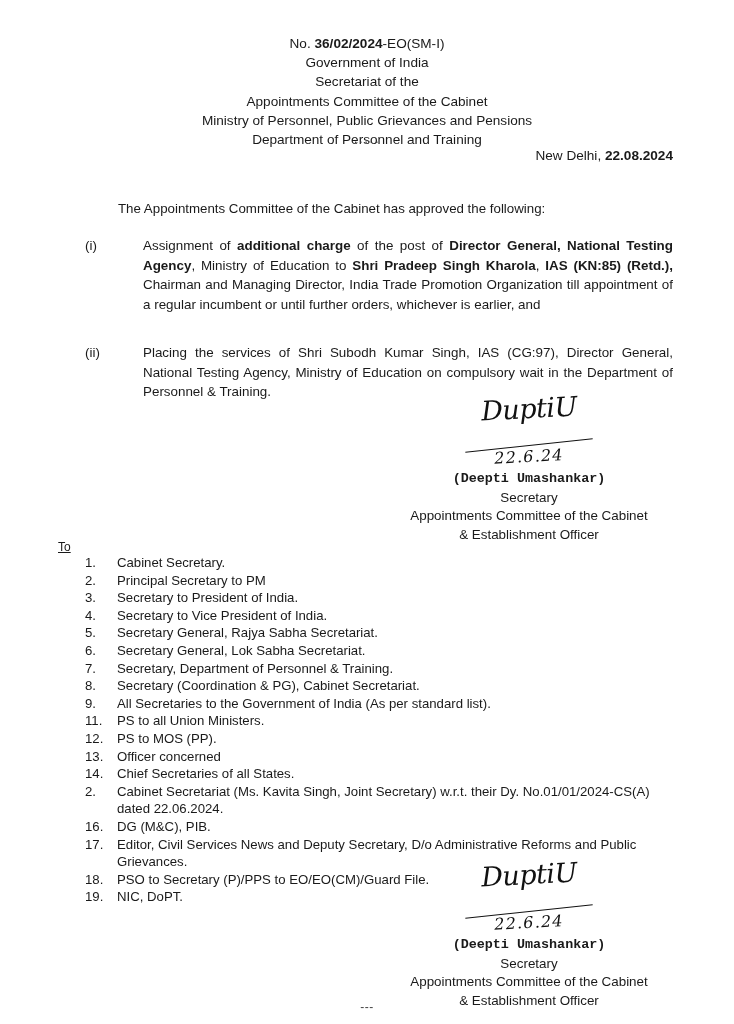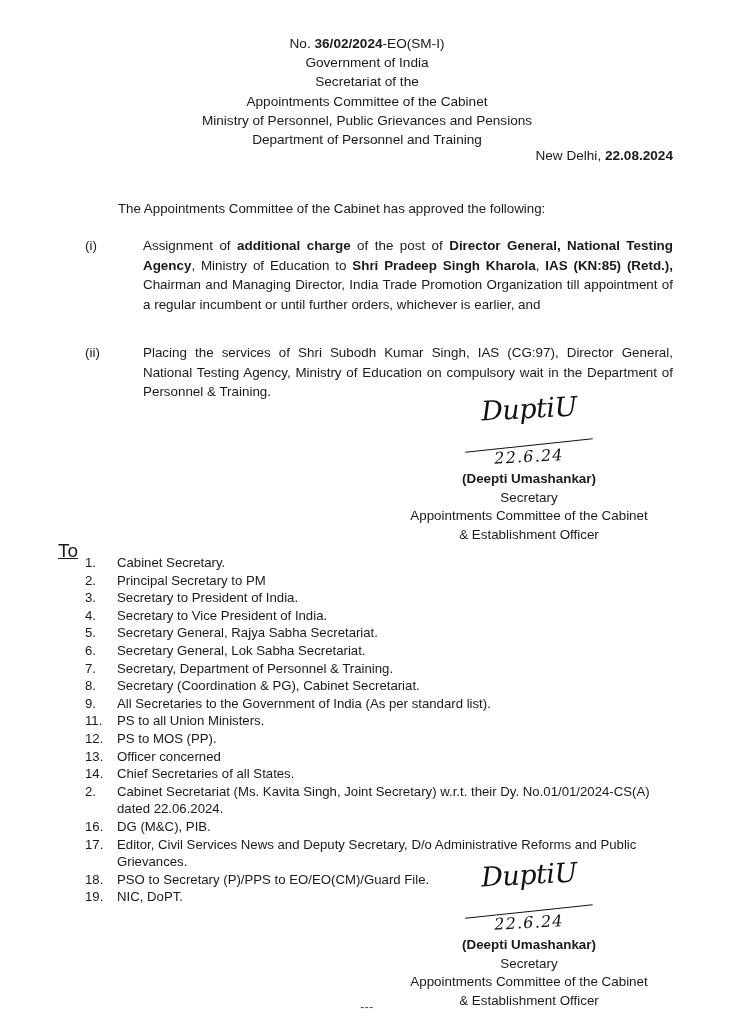--- a/index.html
+++ b/index.html
@@ -125,29 +125,29 @@
     left: 50%;
     top: 48px;
     transform: translateX(-50%) rotate(-3deg);
     font-family: "DejaVu Serif", serif;
     font-style: italic;
     font-size: 16px;
     letter-spacing: 1.2px;
     color: #111;
     white-space: nowrap;
   }
-  .sig-name { font-weight: bold; }
+  .sig-name { font-weight: bold; font-family: Liberation Mono, monospace; }
   .sig-line { white-space: nowrap; }
 
   
   .to-label {
     position: absolute;
     left: 58px;
     top: 540px;
-    font-size: 19px;
+    font-size: 12px;
     text-decoration: underline;
   }
   .recipients {
     position: absolute;
     left: 85px;
     top: 554px;
     width: 588px;
     font-size: 13.2px;
     line-height: 17.6px;
   }

